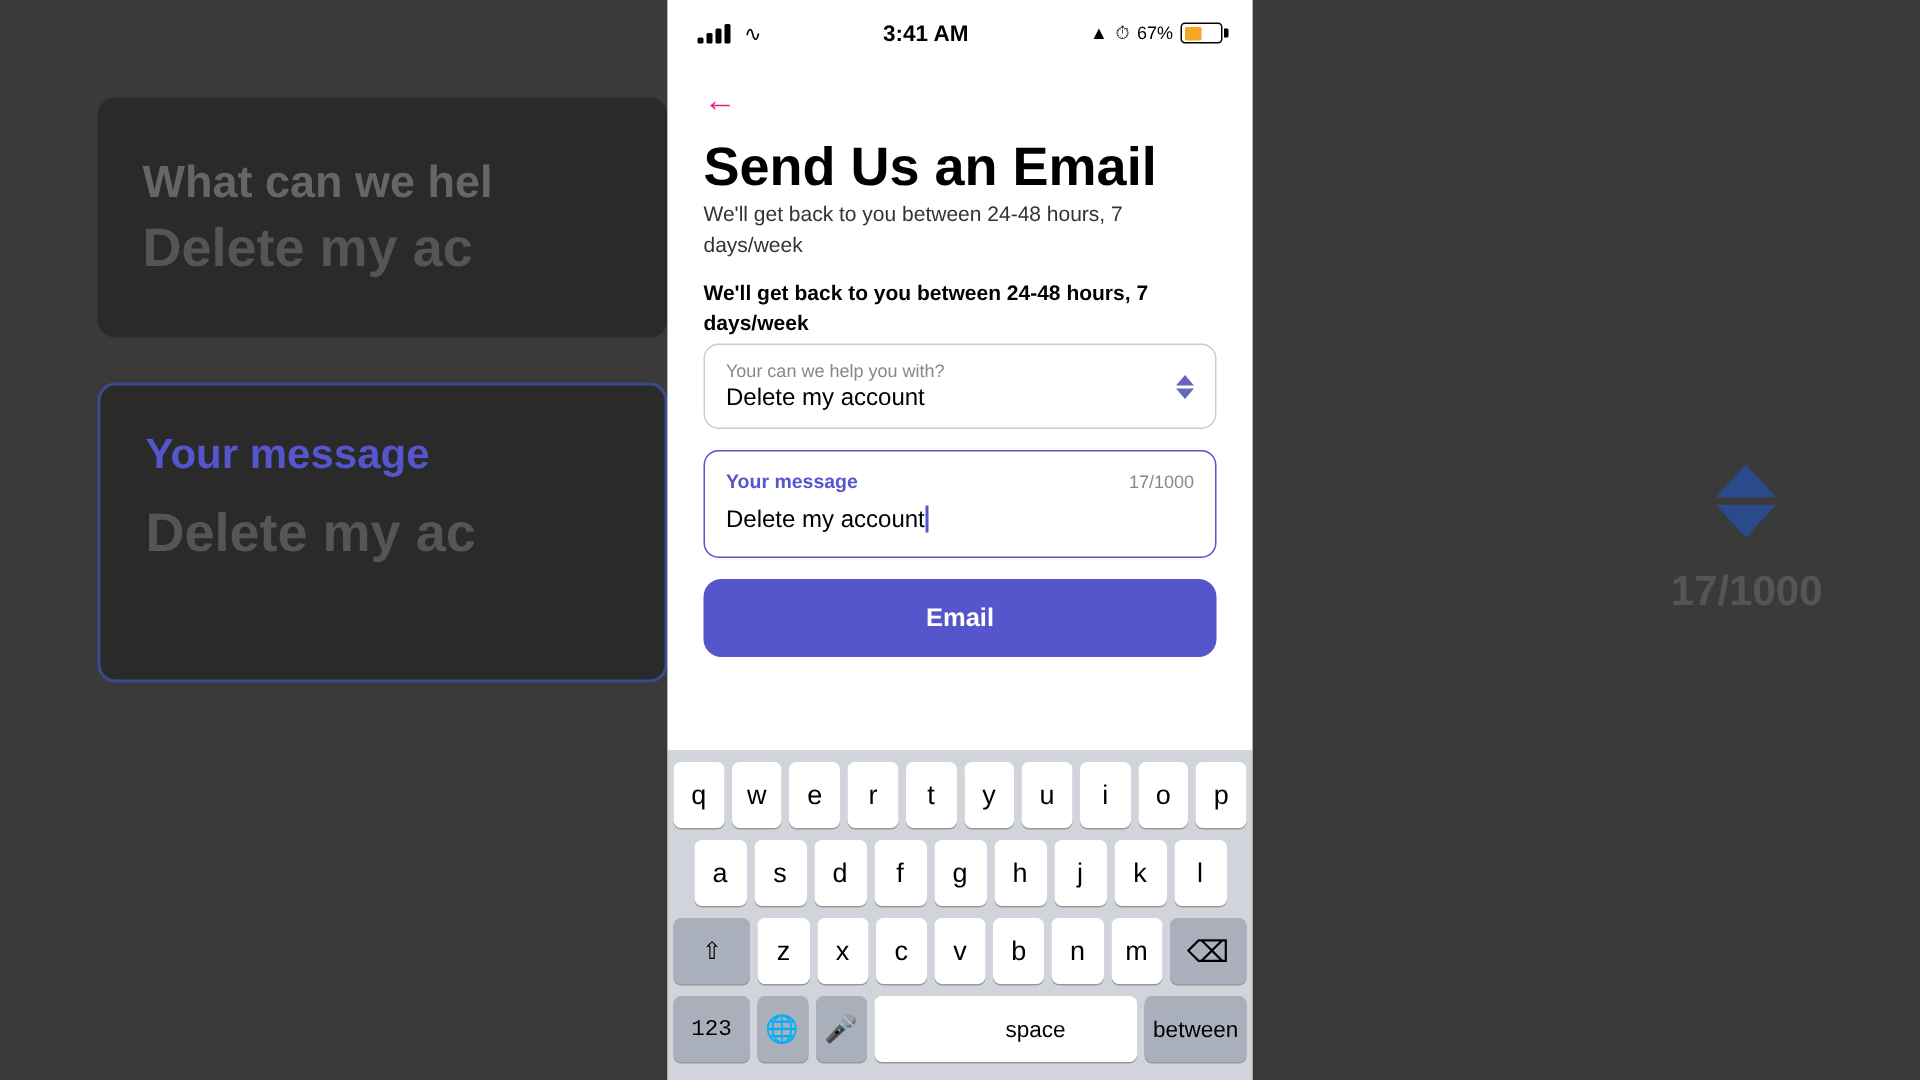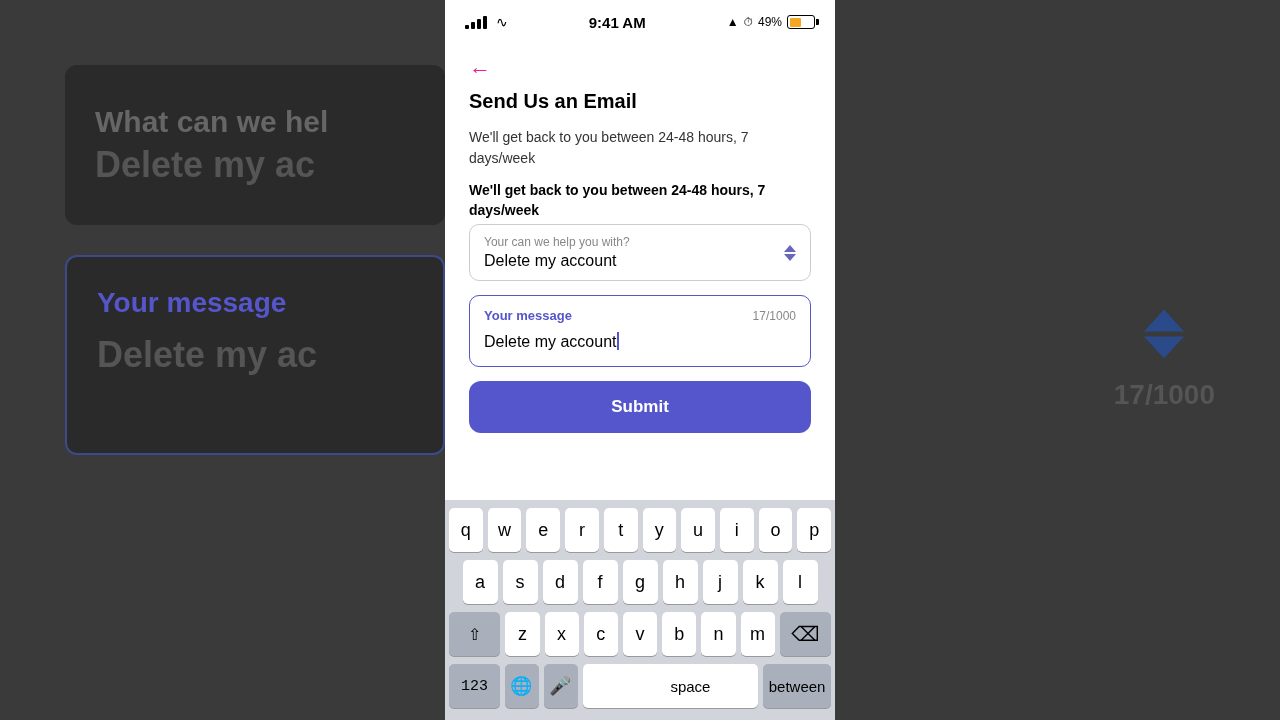--- a/index.html
+++ b/index.html
@@ -246,24 +246,23 @@
       cursor: pointer;
     }
 
     .back-arrow {
       color: #e91e8c;
       font-size: 22px;
       font-weight: 300;
     }
 
     .page-title {
-      font-size: 20px;
+      font-size: 36px;
       font-weight: 700;
       color: #000;
-      margin-bottom: 14px;
     }
 
     .description-1 {
       font-size: 14px;
       color: #333;
       line-height: 1.5;
       margin-bottom: 12px;
     }
 
     .description-2 {
@@ -504,25 +503,25 @@
   <div class="status-bar">
     <div class="status-left">
       <div class="signal-bars">
         <div class="signal-bar" style="height:4px"></div>
         <div class="signal-bar" style="height:7px"></div>
         <div class="signal-bar" style="height:10px"></div>
         <div class="signal-bar" style="height:13px"></div>
       </div>
       <span class="wifi-icon">∿</span>
     </div>
-    <div class="status-center">9:41 AM</div>
+    <div class="status-center">3:41 AM</div>
     <div class="status-right">
       <span>▲</span>
       <span>⏱</span>
-      <span>49%</span>
+      <span>67%</span>
       <div class="battery-container">
         <div class="battery-icon">
           <div class="battery-fill"></div>
         </div>
       </div>
     </div>
   </div>
 
   <div class="content">
     <div class="back-button">
@@ -548,21 +547,21 @@
       <div class="message-header">
         <div class="message-label">Your message</div>
         <div class="message-count">17/1000</div>
       </div>
       <div class="message-text">
         <span>Delete my account</span><span class="cursor"></span>
       </div>
     </div>
 
     <div class="submit-btn">
-      <span>Submit</span>
+      <span>Email</span>
     </div>
   </div>
 
   <div class="keyboard">
     <div class="keyboard-row">
       <div class="key">q</div>
       <div class="key">w</div>
       <div class="key">e</div>
       <div class="key">r</div>
       <div class="key">t</div>

